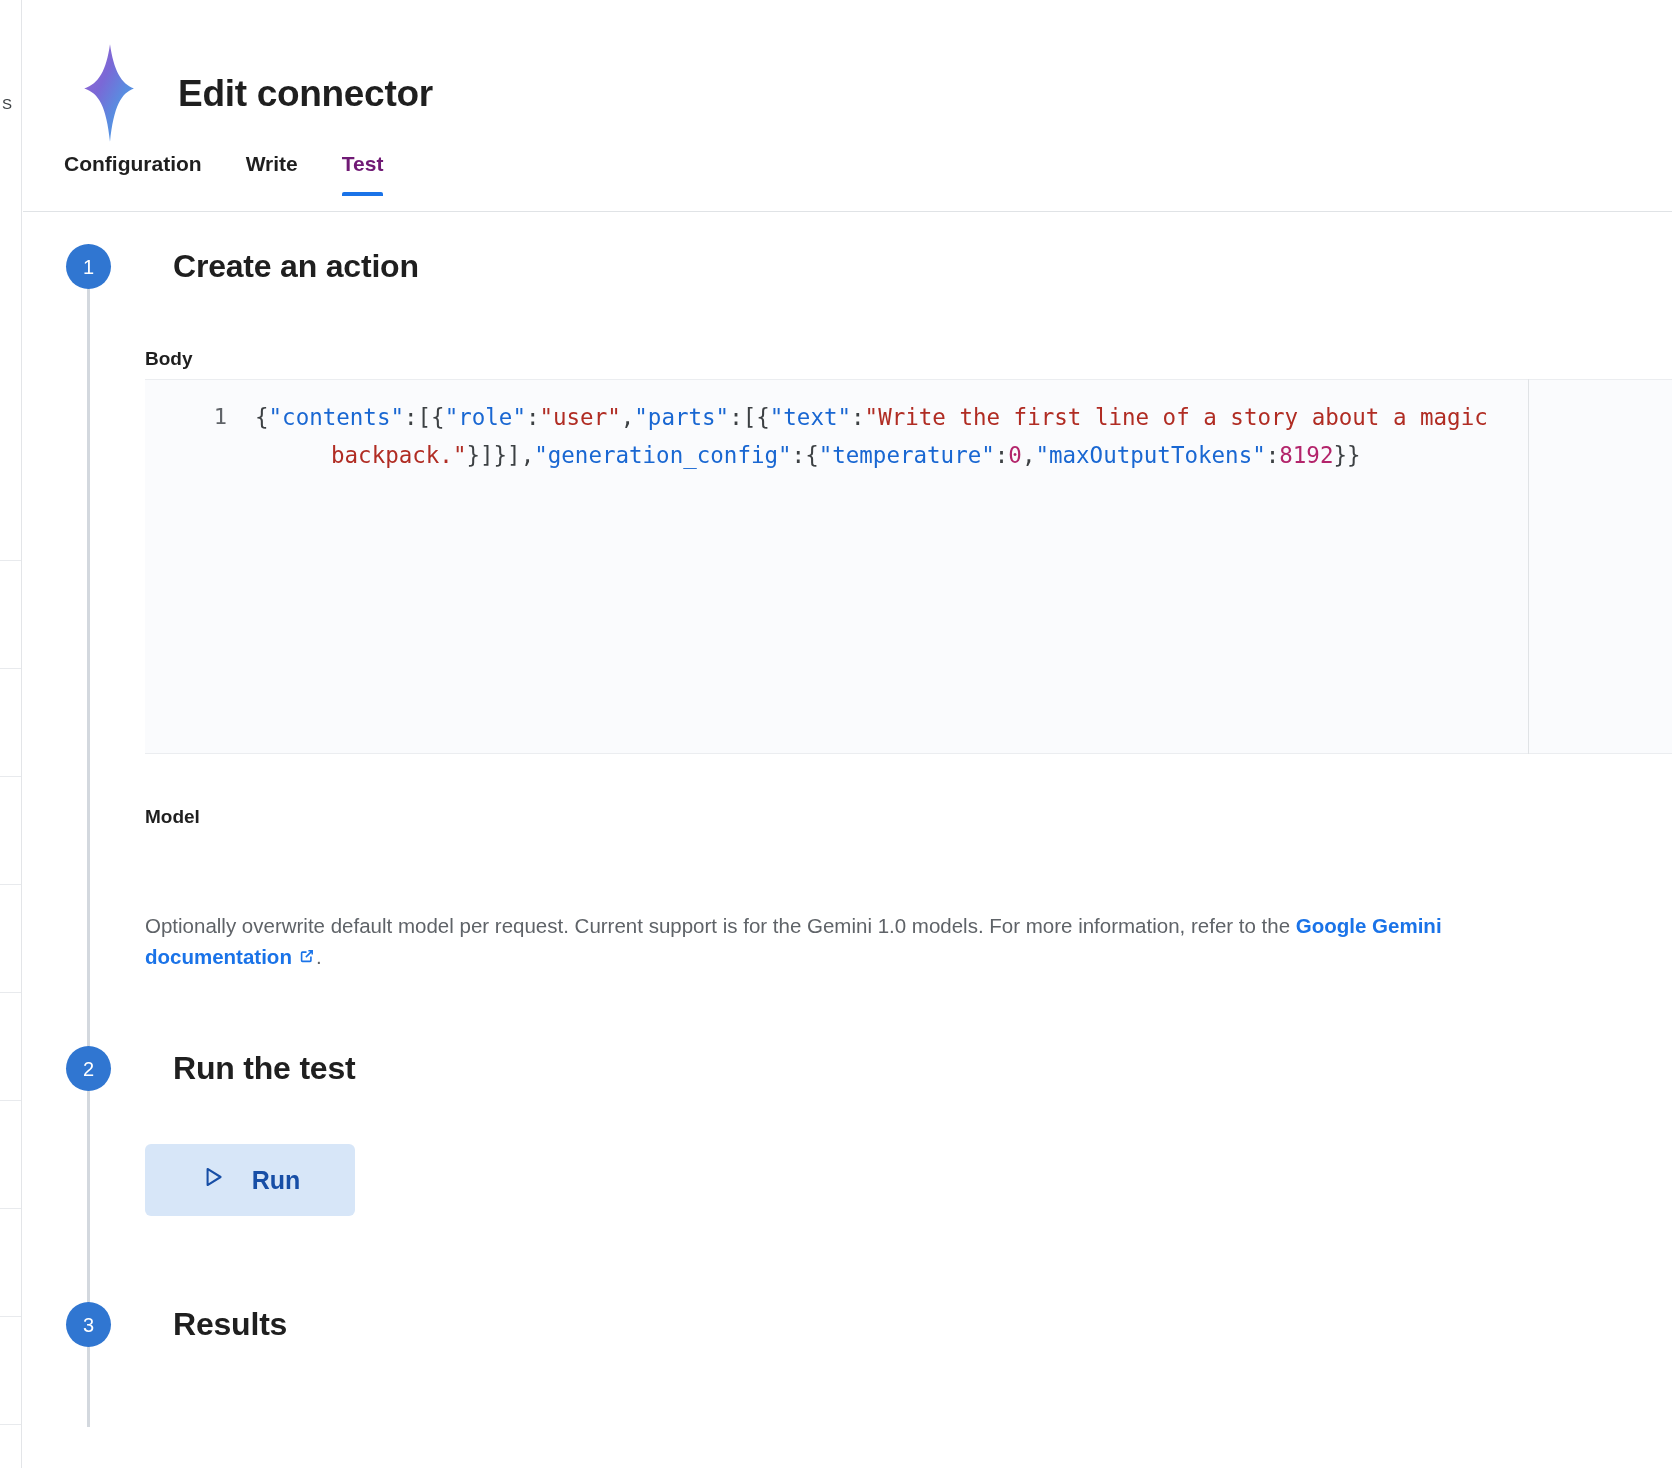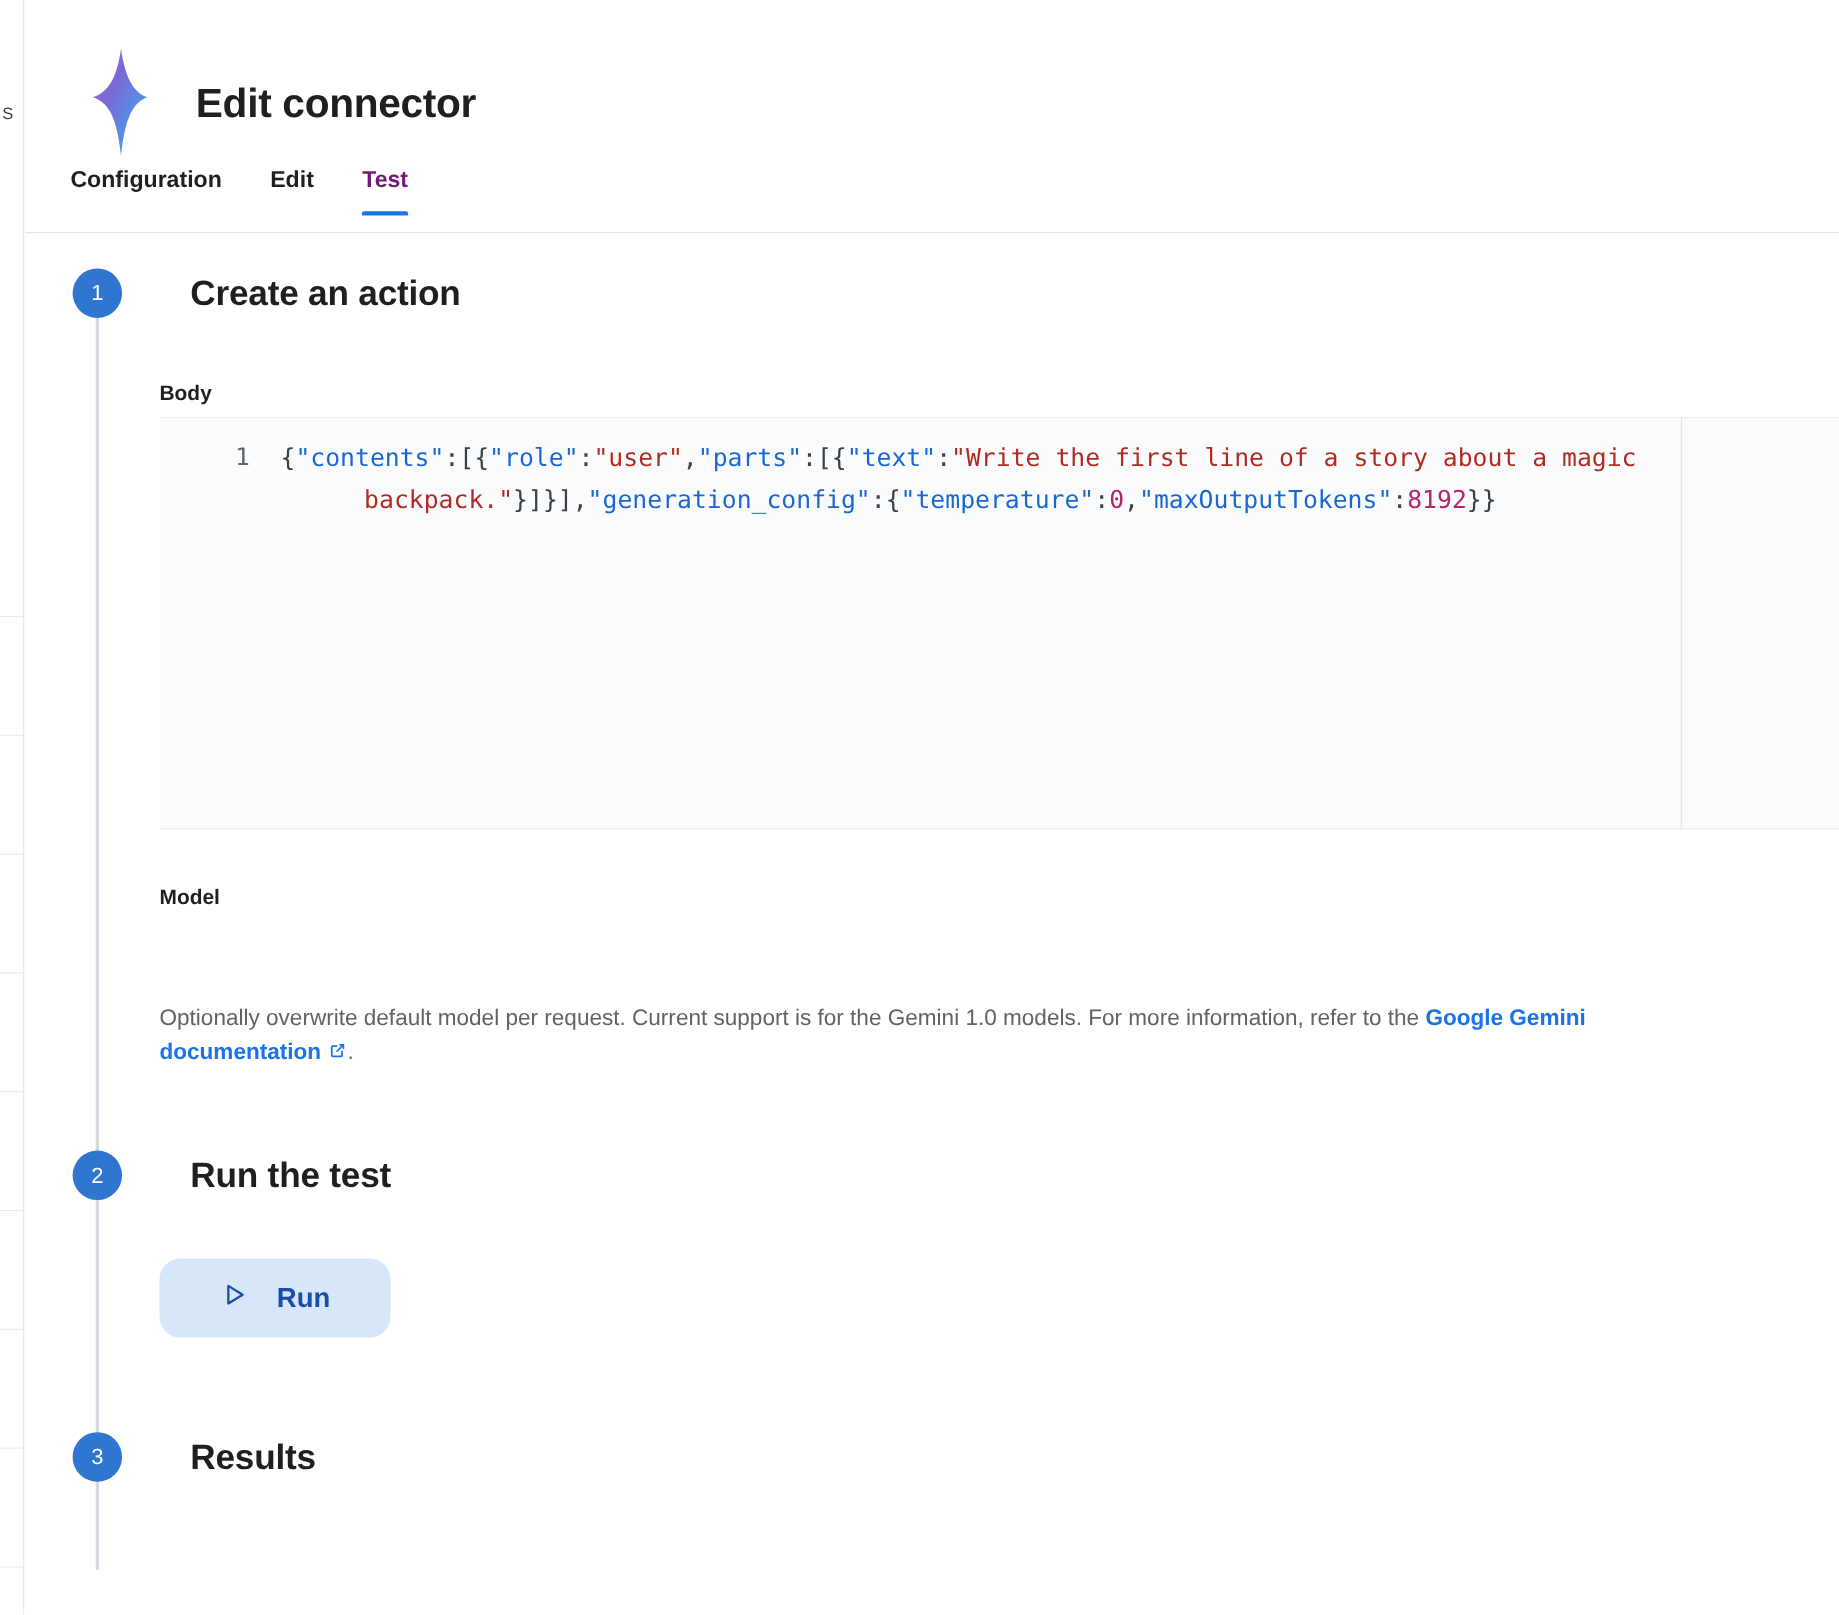--- a/index.html
+++ b/index.html
@@ -269,21 +269,21 @@
   
   #step-2 { top: 822px; height: 260px; }
   #step-2 .step-badge { top: 12px; }
   #step-2 .step-title { top: 12px; }
   .run-button {
     position: absolute;
     left: 122px; top: 110px;
     width: 210px; height: 72px;
     background: #d7e6f8;
     border: none;
-    border-radius: 19px;
+    border-radius: 6px;
     color: #174ea6;
     font-family: "Liberation Sans", sans-serif;
     font-size: 25px;
     font-weight: bold;
     display: flex;
     align-items: center;
     justify-content: center;
     gap: 26px;
     cursor: pointer;
   }
@@ -326,21 +326,21 @@
               </linearGradient>
             </defs>
             <path d="M50 2 C54 30 62 45 76 50 C62 55 54 70 50 108 C46 70 38 55 22 50 C38 45 46 30 50 2 Z" fill="url(#sparkGrad)"></path>
           </svg>
         </span>
         <h1 class="panel-title">Edit connector</h1>
       </div>
 
       <div class="tabs">
         <button class="tab">Configuration</button>
-        <button class="tab">Edit</button>
+        <button class="tab">Write</button>
         <button class="tab active">Test</button>
       </div>
       <div class="header-divider"></div>
     </div>
 
     <div class="steps">
       <div class="step-rail"></div>
 
       <section class="step" id="step-1">
         <div class="step-badge">1</div>

